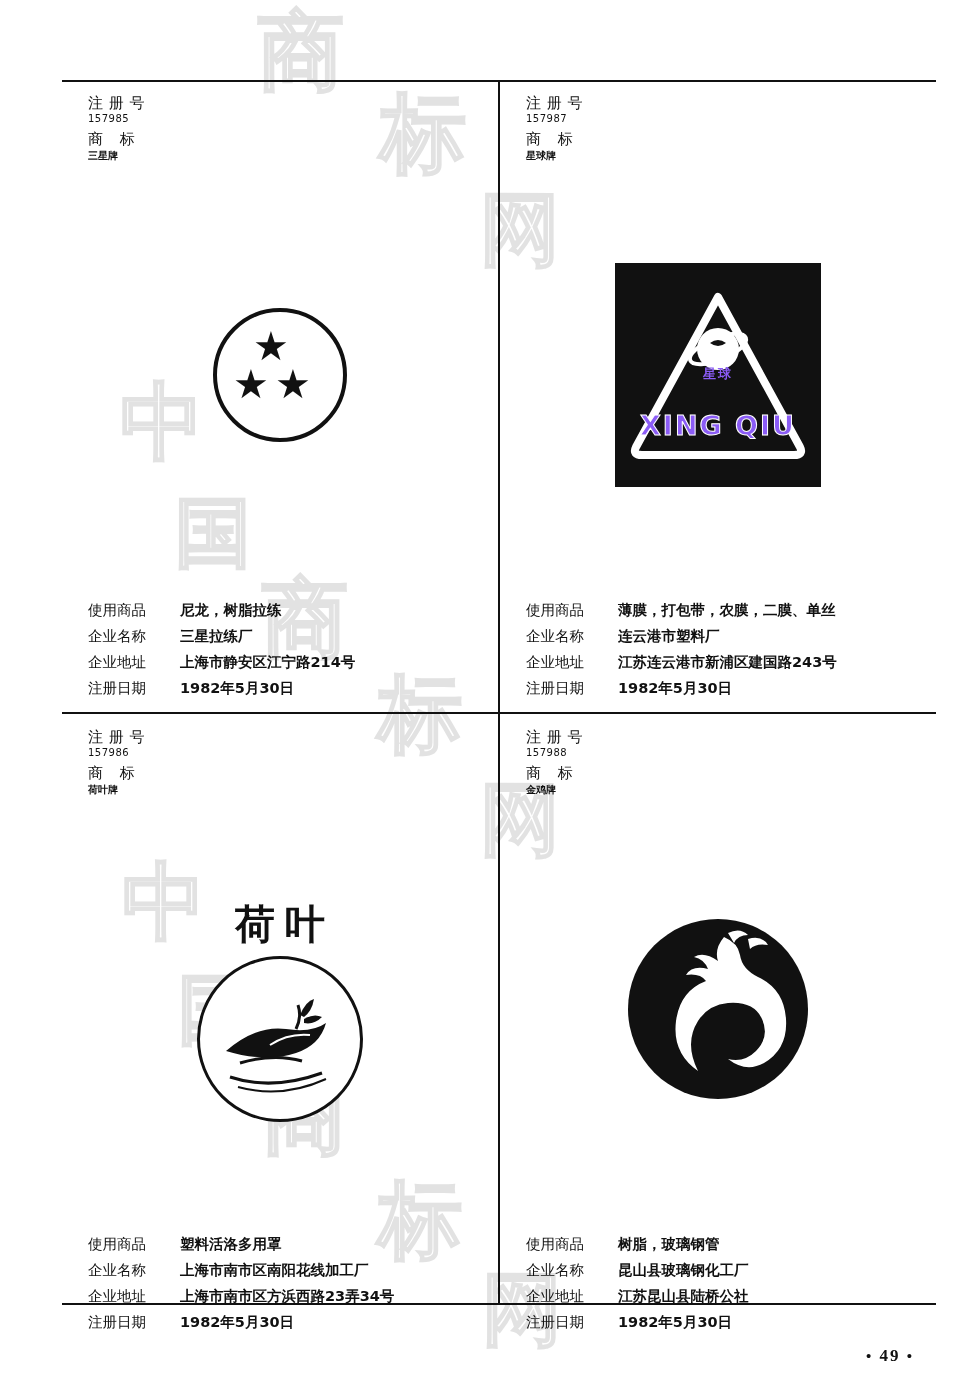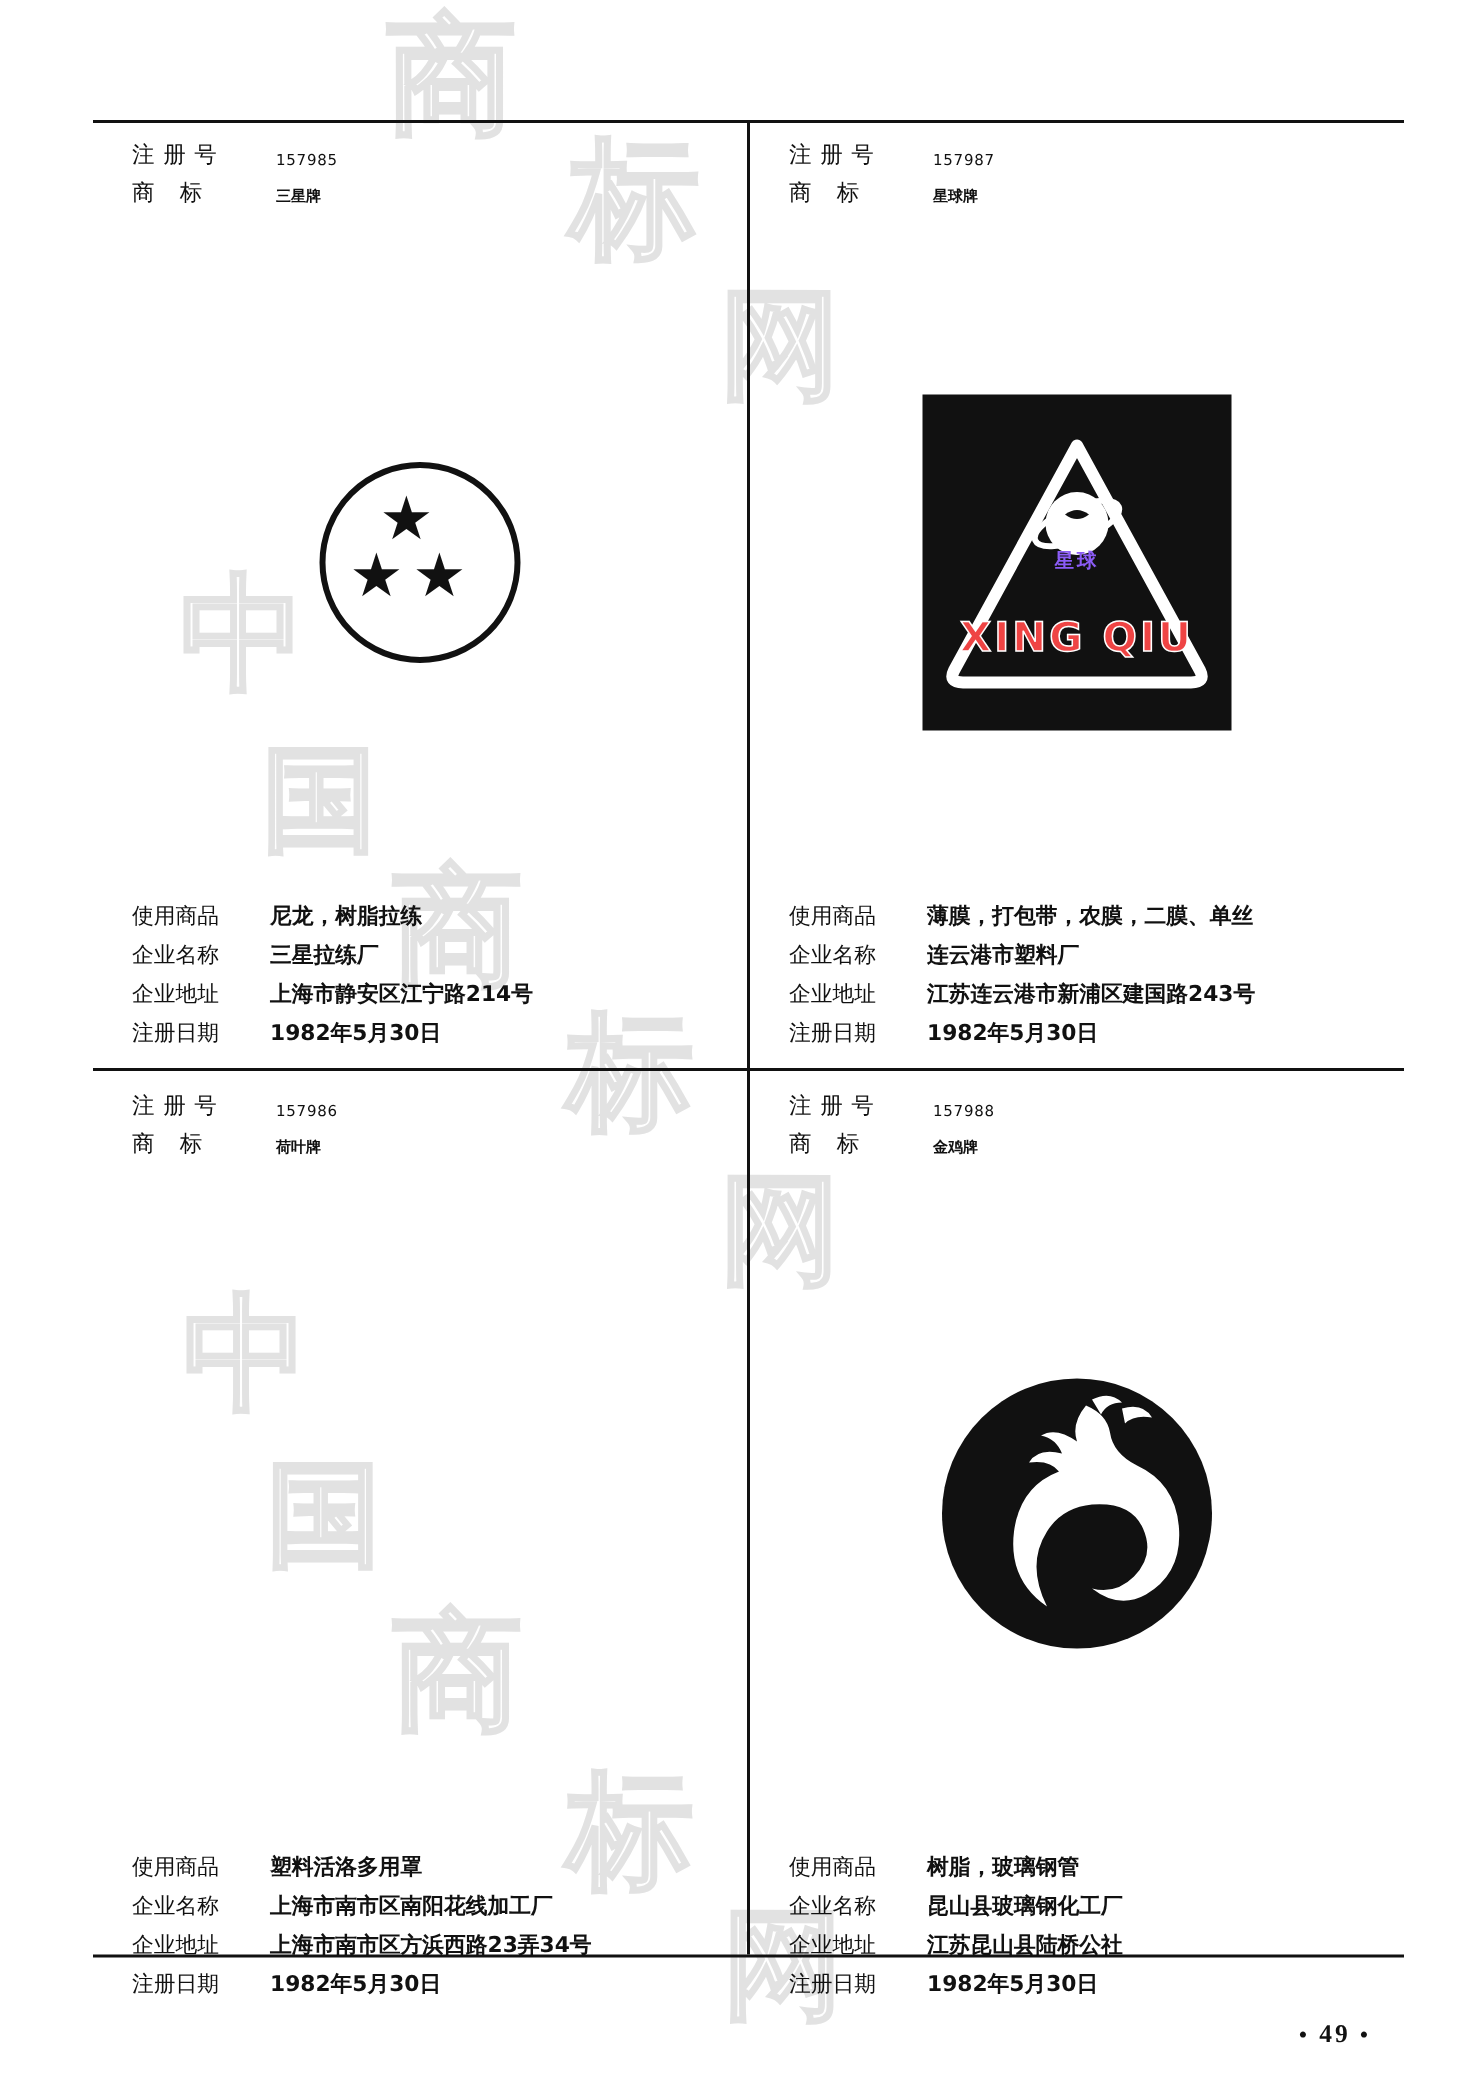--- a/index.html
+++ b/index.html
@@ -51,21 +51,21 @@
     width:436px;height:632px;
     box-sizing:border-box;
   }
   .cell.tl{left:0;top:0;}
   .cell.tr{left:438px;top:0;}
   .cell.bl{left:0;top:634px;}
   .cell.br{left:438px;top:634px;}
 
   
   .hdr{position:absolute;top:14px;left:26px;}
-  .hdr .row{display:flex;align-items:flex-end;margin-bottom:6px;}
+  .hdr .row{display:flex;align-items:flex-start;margin-bottom:6px;flex-direction:column;}
   .lbl{
     width:96px;
     font-size:15px;
     letter-spacing:0.5px;
     font-family:"DejaVu Sans", sans-serif;
     white-space:nowrap;
   }
   .lbl.spaced{ letter-spacing:6px; }
   .val{
     font-size:10px;
@@ -120,21 +120,21 @@
     width:206px;height:224px;background:#111;
     display:flex;align-items:center;justify-content:center;
     position:relative;
   }
   .xq .tri{
     width:176px;height:176px;position:relative;
   }
   .xq svg{position:absolute;inset:0;}
   .xq .txt{
     position:absolute;left:0;right:0;bottom:22px;
-    text-align:center;color:#ef4444;
+    text-align:center;color:#8b5cf6;
     font-family:"DejaVu Sans", sans-serif;
     font-weight:700;font-size:27px;letter-spacing:2px;
     -webkit-text-stroke:1px #fff;
   }
   .xq .cn{
     position:absolute;left:0;right:0;top:78px;
     text-align:center;color:#8b5cf6;
     font-family:"DejaVu Sans", sans-serif;
     font-weight:700;font-size:13px;letter-spacing:2px;
   }
@@ -290,20 +290,37 @@
       <div class="row">
         <span class="lbl">注 册 号</span>
         <span class="val num">157986</span>
       </div>
       <div class="row">
         <span class="lbl spaced">商    标</span>
         <span class="val">荷叶牌</span>
       </div>
     </div>
 
+    <div class="art">
+      <div class="heye">
+        <div class="word">荷叶</div>
+        <div class="circle">
+          <svg viewBox="0 0 160 160" width="160" height="160" aria-hidden="true">
+            <path d="M26 92 q30 -26 60 -22 q26 4 40 -6 q-6 22 -30 30 q-30 10 -70 -2 z" fill="#111111"></path>
+            <path d="M40 104 q34 -10 62 -2" fill="none" stroke="#111111" stroke-width="3"></path>
+            <path d="M100 56 q6 -14 14 -16 q-2 12 -10 18 z" fill="#111111"></path>
+            <path d="M104 60 q10 -6 18 -2 q-8 8 -18 6 z" fill="#111111"></path>
+            <path d="M96 70 q6 -12 2 -24" fill="none" stroke="#111111" stroke-width="3"></path>
+            <path d="M30 118 q42 14 92 -4" fill="none" stroke="#111111" stroke-width="3"></path>
+            <path d="M38 128 q44 12 88 -8" fill="none" stroke="#111111" stroke-width="2"></path>
+            <path d="M70 86 q18 -12 40 -10" fill="none" stroke="#ffffff" stroke-width="2"></path>
+          </svg>
+        </div>
+      </div>
+    </div>
 
     <div class="info">
       <div class="row">
         <span class="lbl">使用商品</span>
         <span class="val">塑料活洛多用罩</span>
       </div>
       <div class="row">
         <span class="lbl">企业名称</span>
         <span class="val">上海市南市区南阳花线加工厂</span>
       </div>

